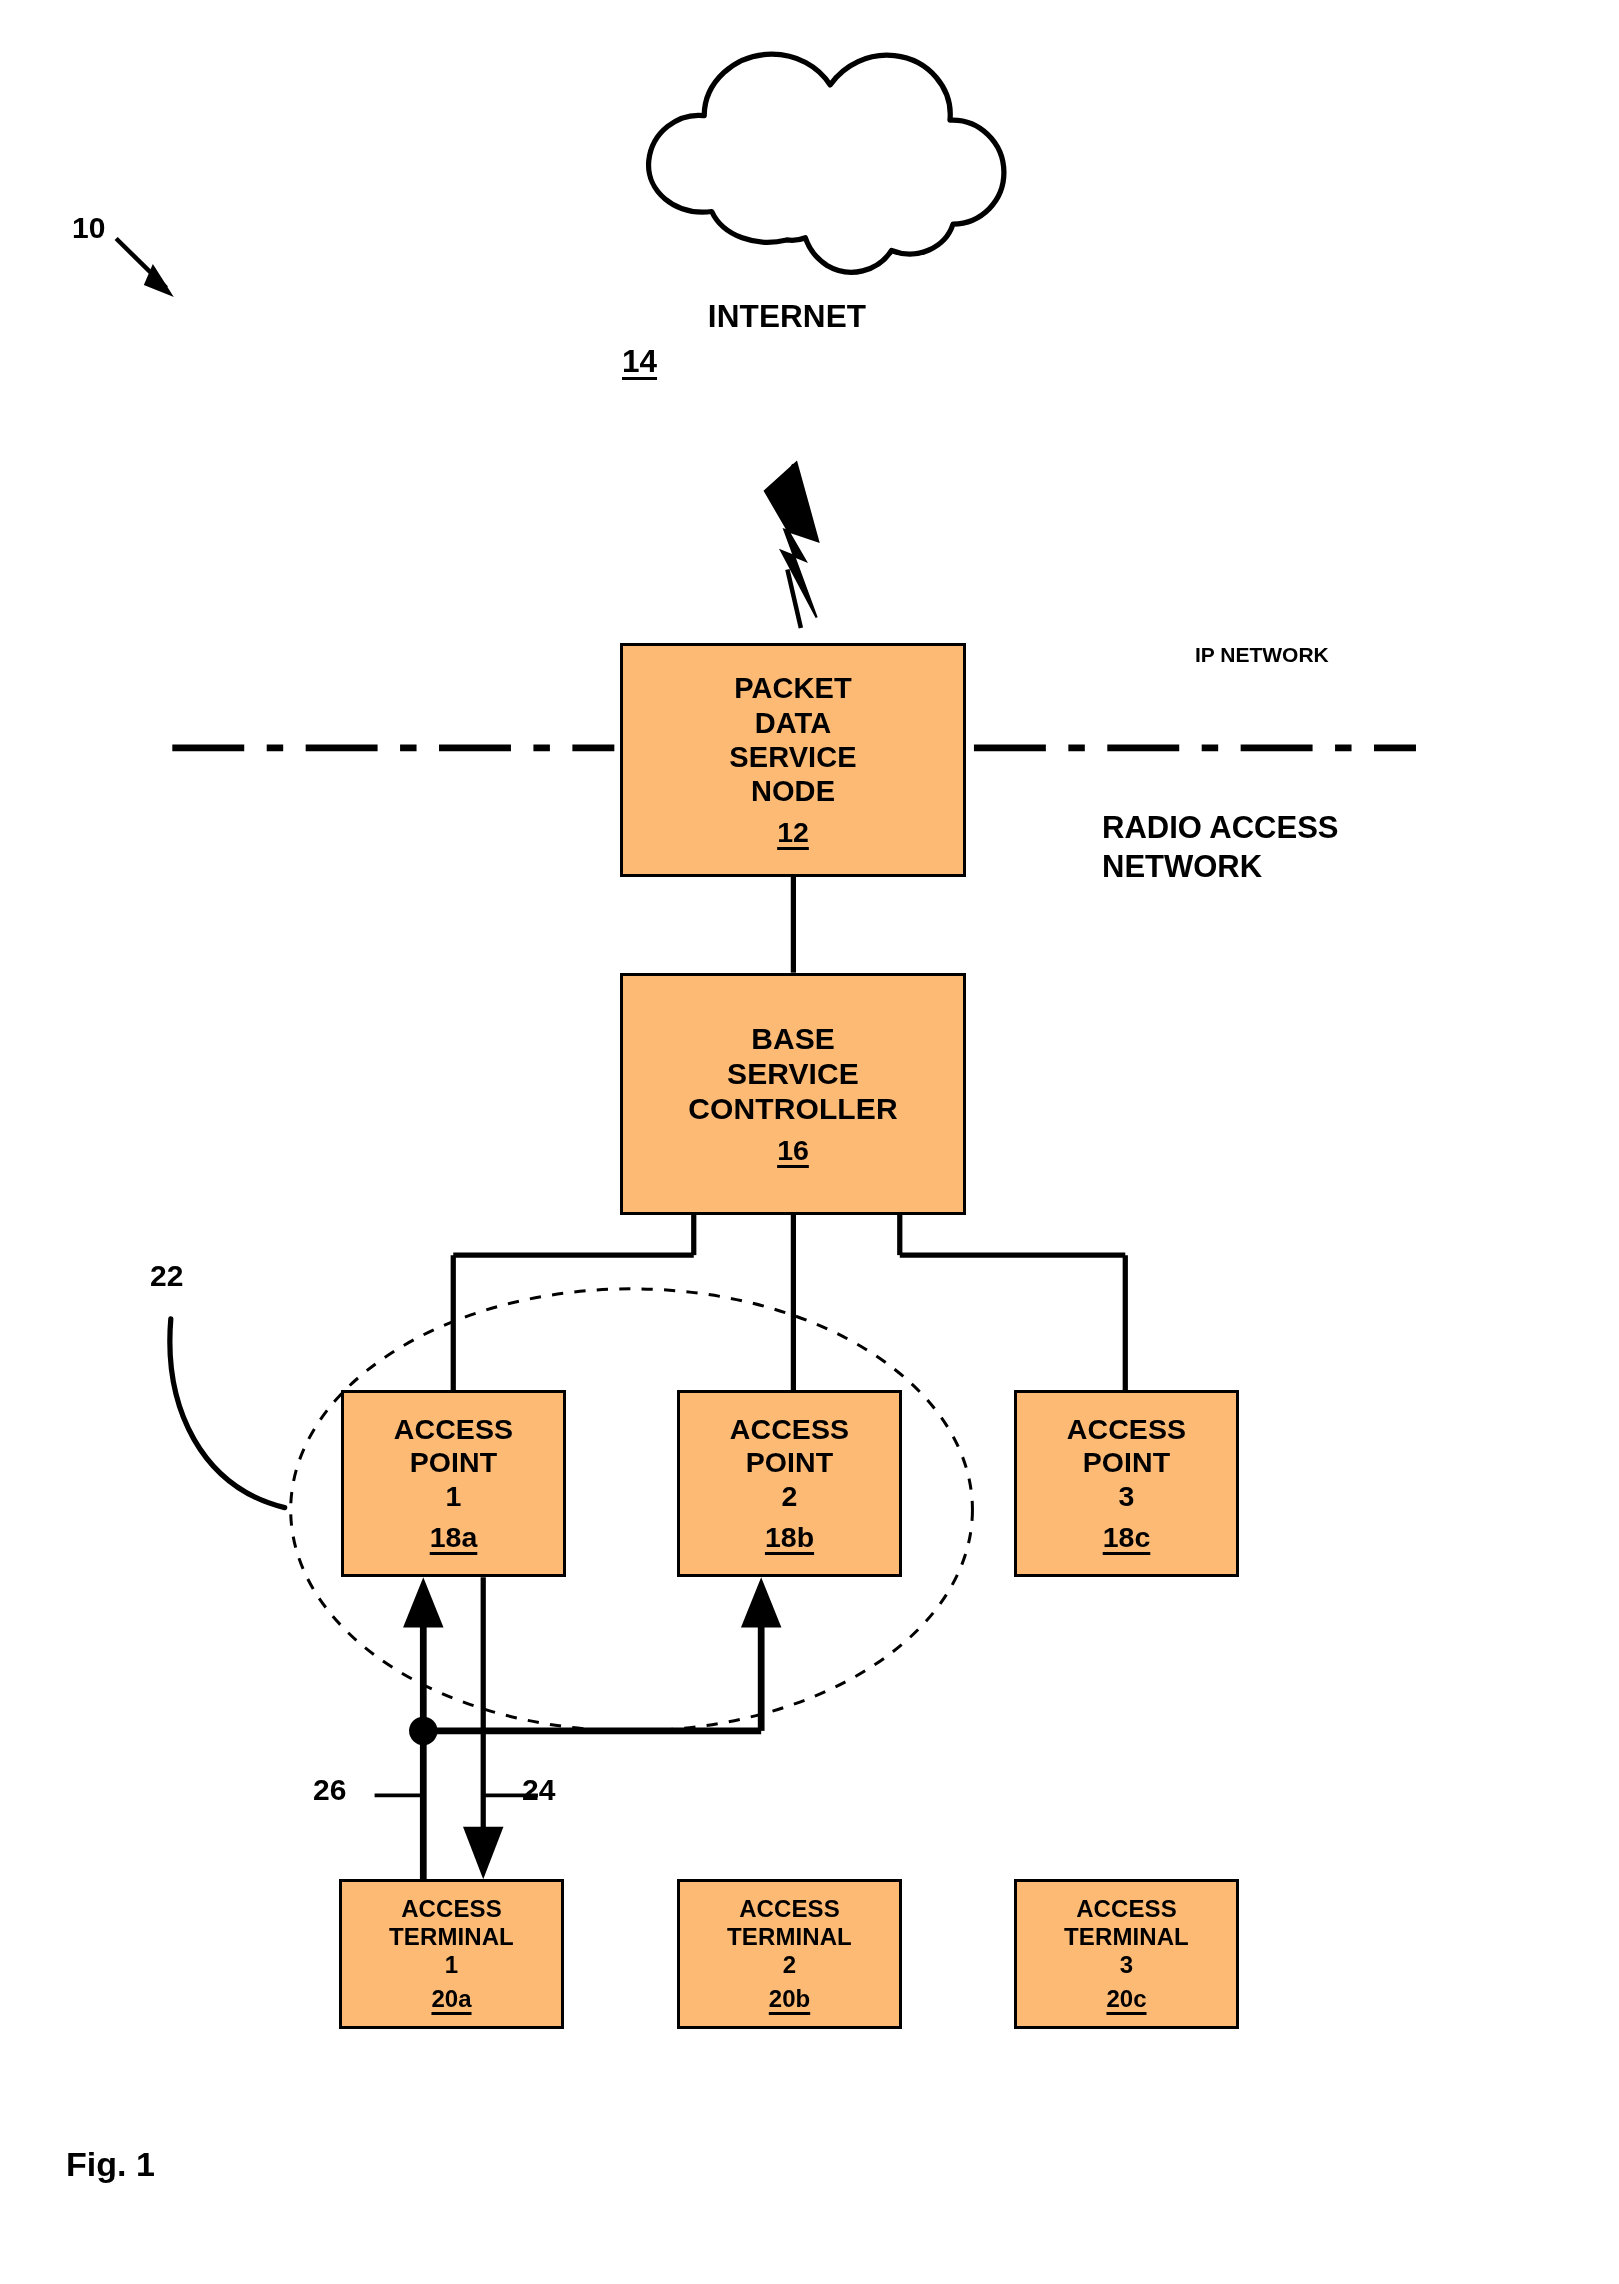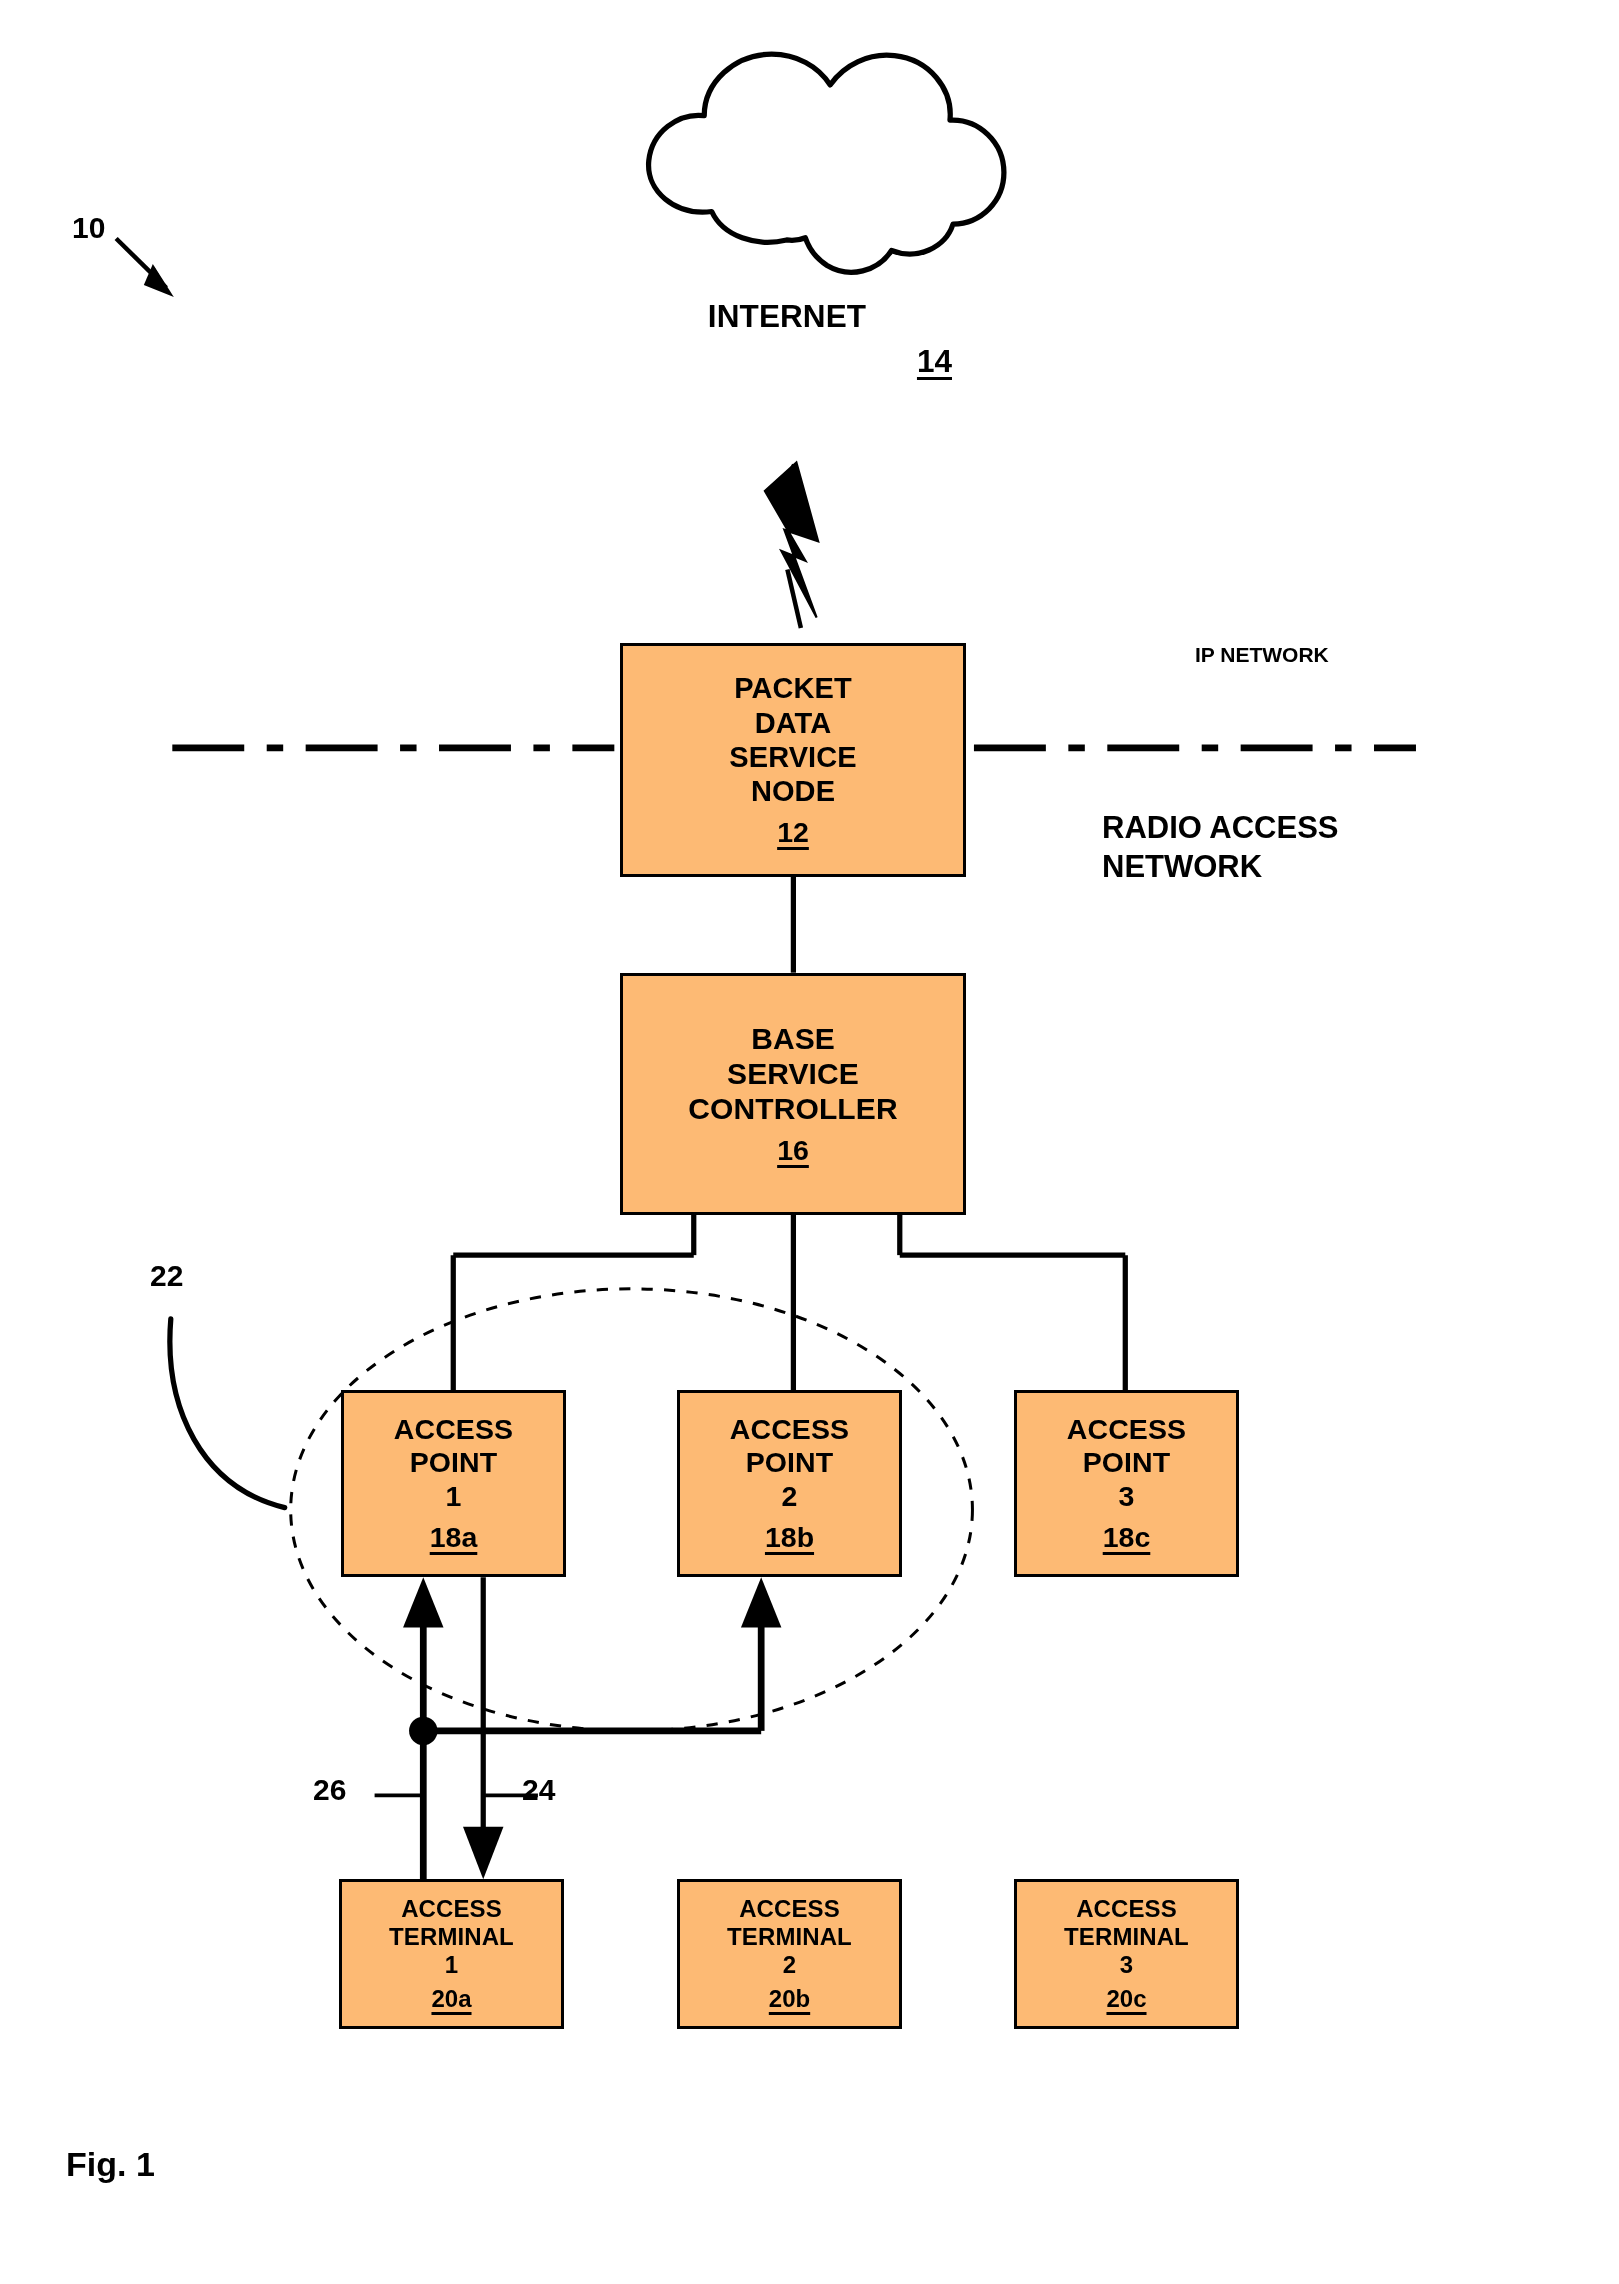--- a/index.html
+++ b/index.html
@@ -46,21 +46,21 @@
     text-align: center;
     white-space: nowrap;
   }
   .node-ref {
     font-size: 28.5px;
     font-weight: bold;
     text-decoration: underline;
     text-underline-offset: 4.5px;
     text-decoration-thickness: 3px;
     margin-top: 7.5px;
-    text-align: right;
+    text-align: left;
   }
   
   #pdsn-box {
     left: 620px; top: 643px;
     width: 346px; height: 234px;
   }
   #pdsn-box .node-line { font-size: 29px; }
   
   #bsc-box {
     left: 620px; top: 973px;

